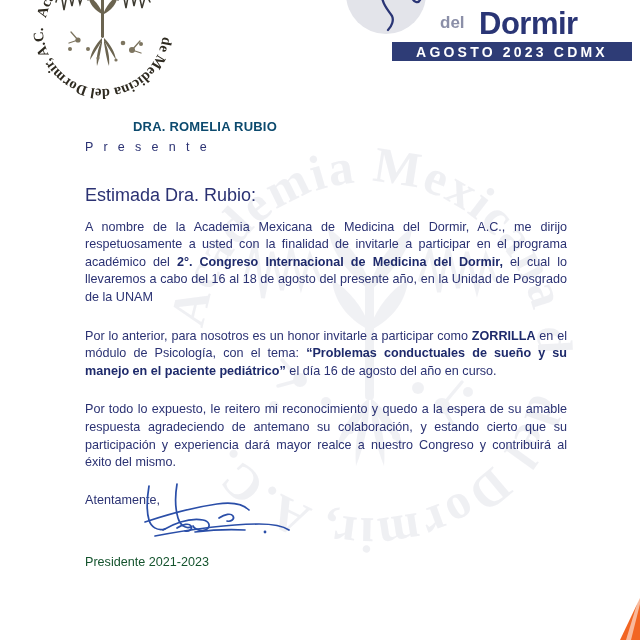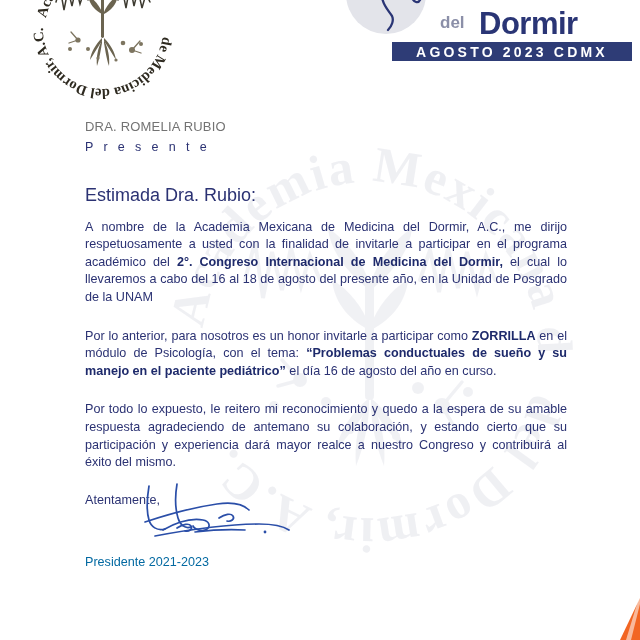--- a/index.html
+++ b/index.html
@@ -77,23 +77,24 @@
 
   
   .recipient {
     position: absolute;
     left: 85px;
     top: 119px;
     z-index: 2;
   }
   .recipient-name {
     font-size: 13px;
-    font-weight: normal;
-    color: #737373;
+    font-weight: bold;
+    color: #0c4a6e;
     letter-spacing: 0.2px;
+    margin-left: 48px;
   }
   .recipient-present {
     font-size: 12.5px;
     letter-spacing: 3.4px;
     margin-top: 6px;
     color: #2b3273;
   }
 
   
   .body-copy {
@@ -148,21 +149,21 @@
     font-weight: bold;
     color: #1e2a6b;
     letter-spacing: 0.2px;
     white-space: nowrap;
   }
   .signer-role {
     position: absolute;
     left: 0;
     top: 73px;
     font-size: 12.6px;
-    color: #0369a1;
+    color: #14532d;
     white-space: nowrap;
     text-align: right;
   }
 
   
   .corner-accent {
     position: absolute;
     right: 0;
     bottom: 0;
     width: 34px;

